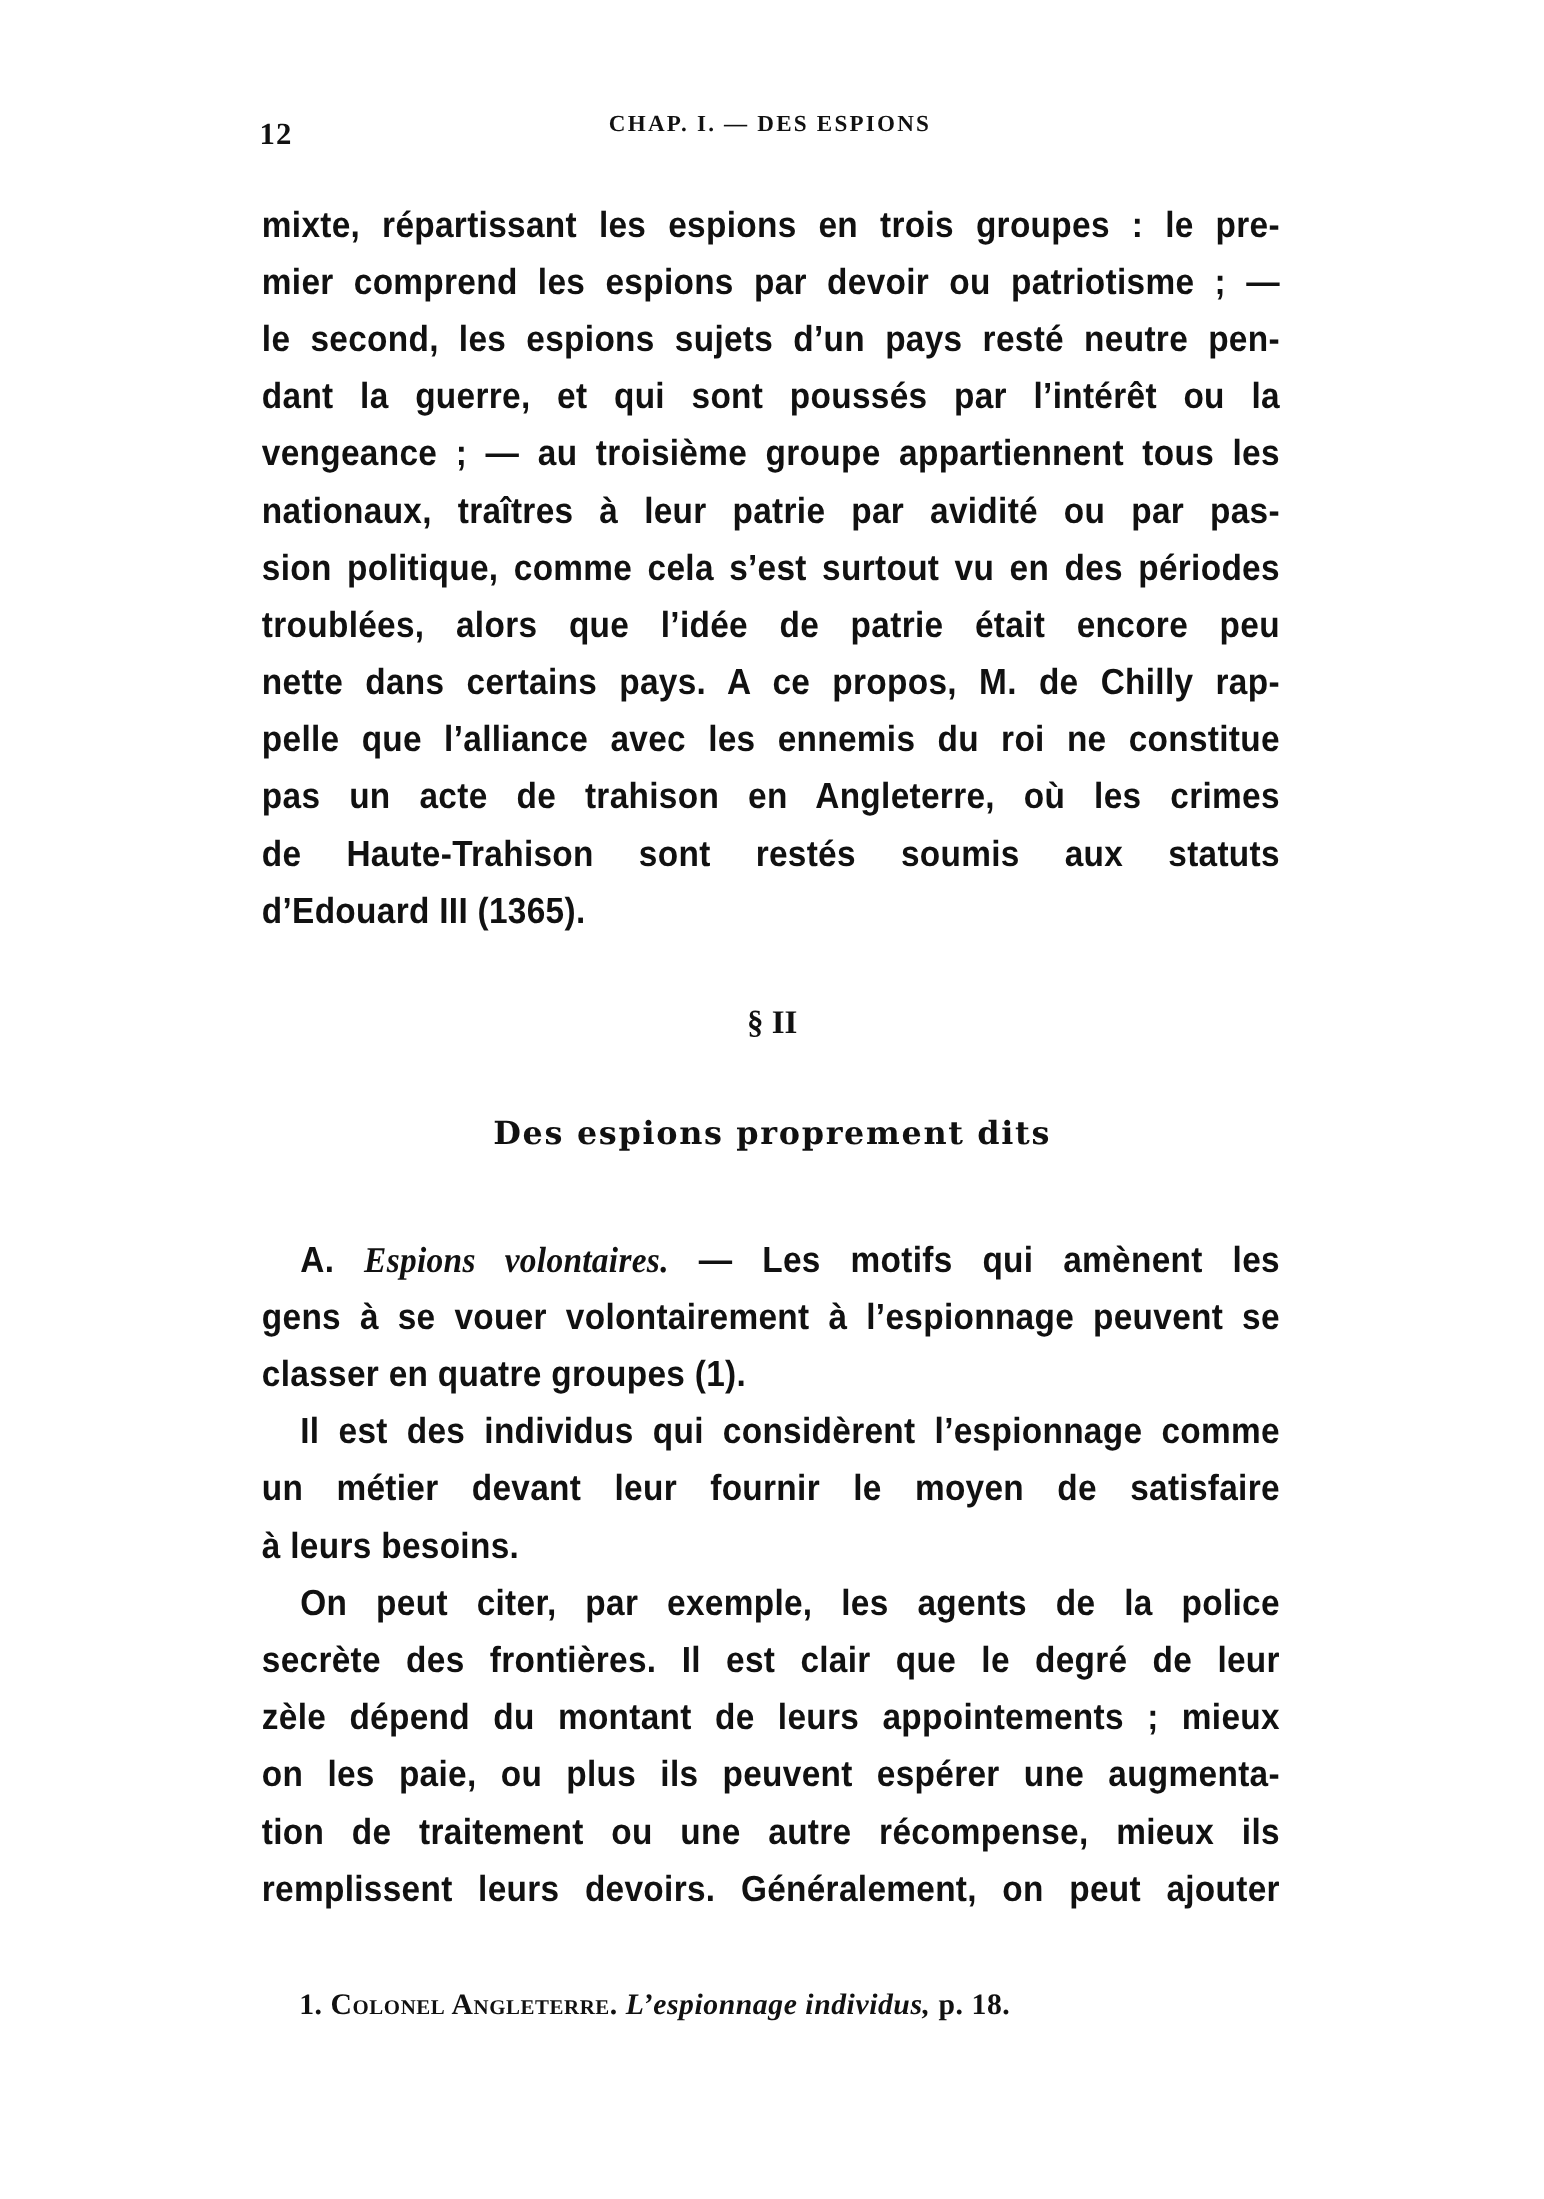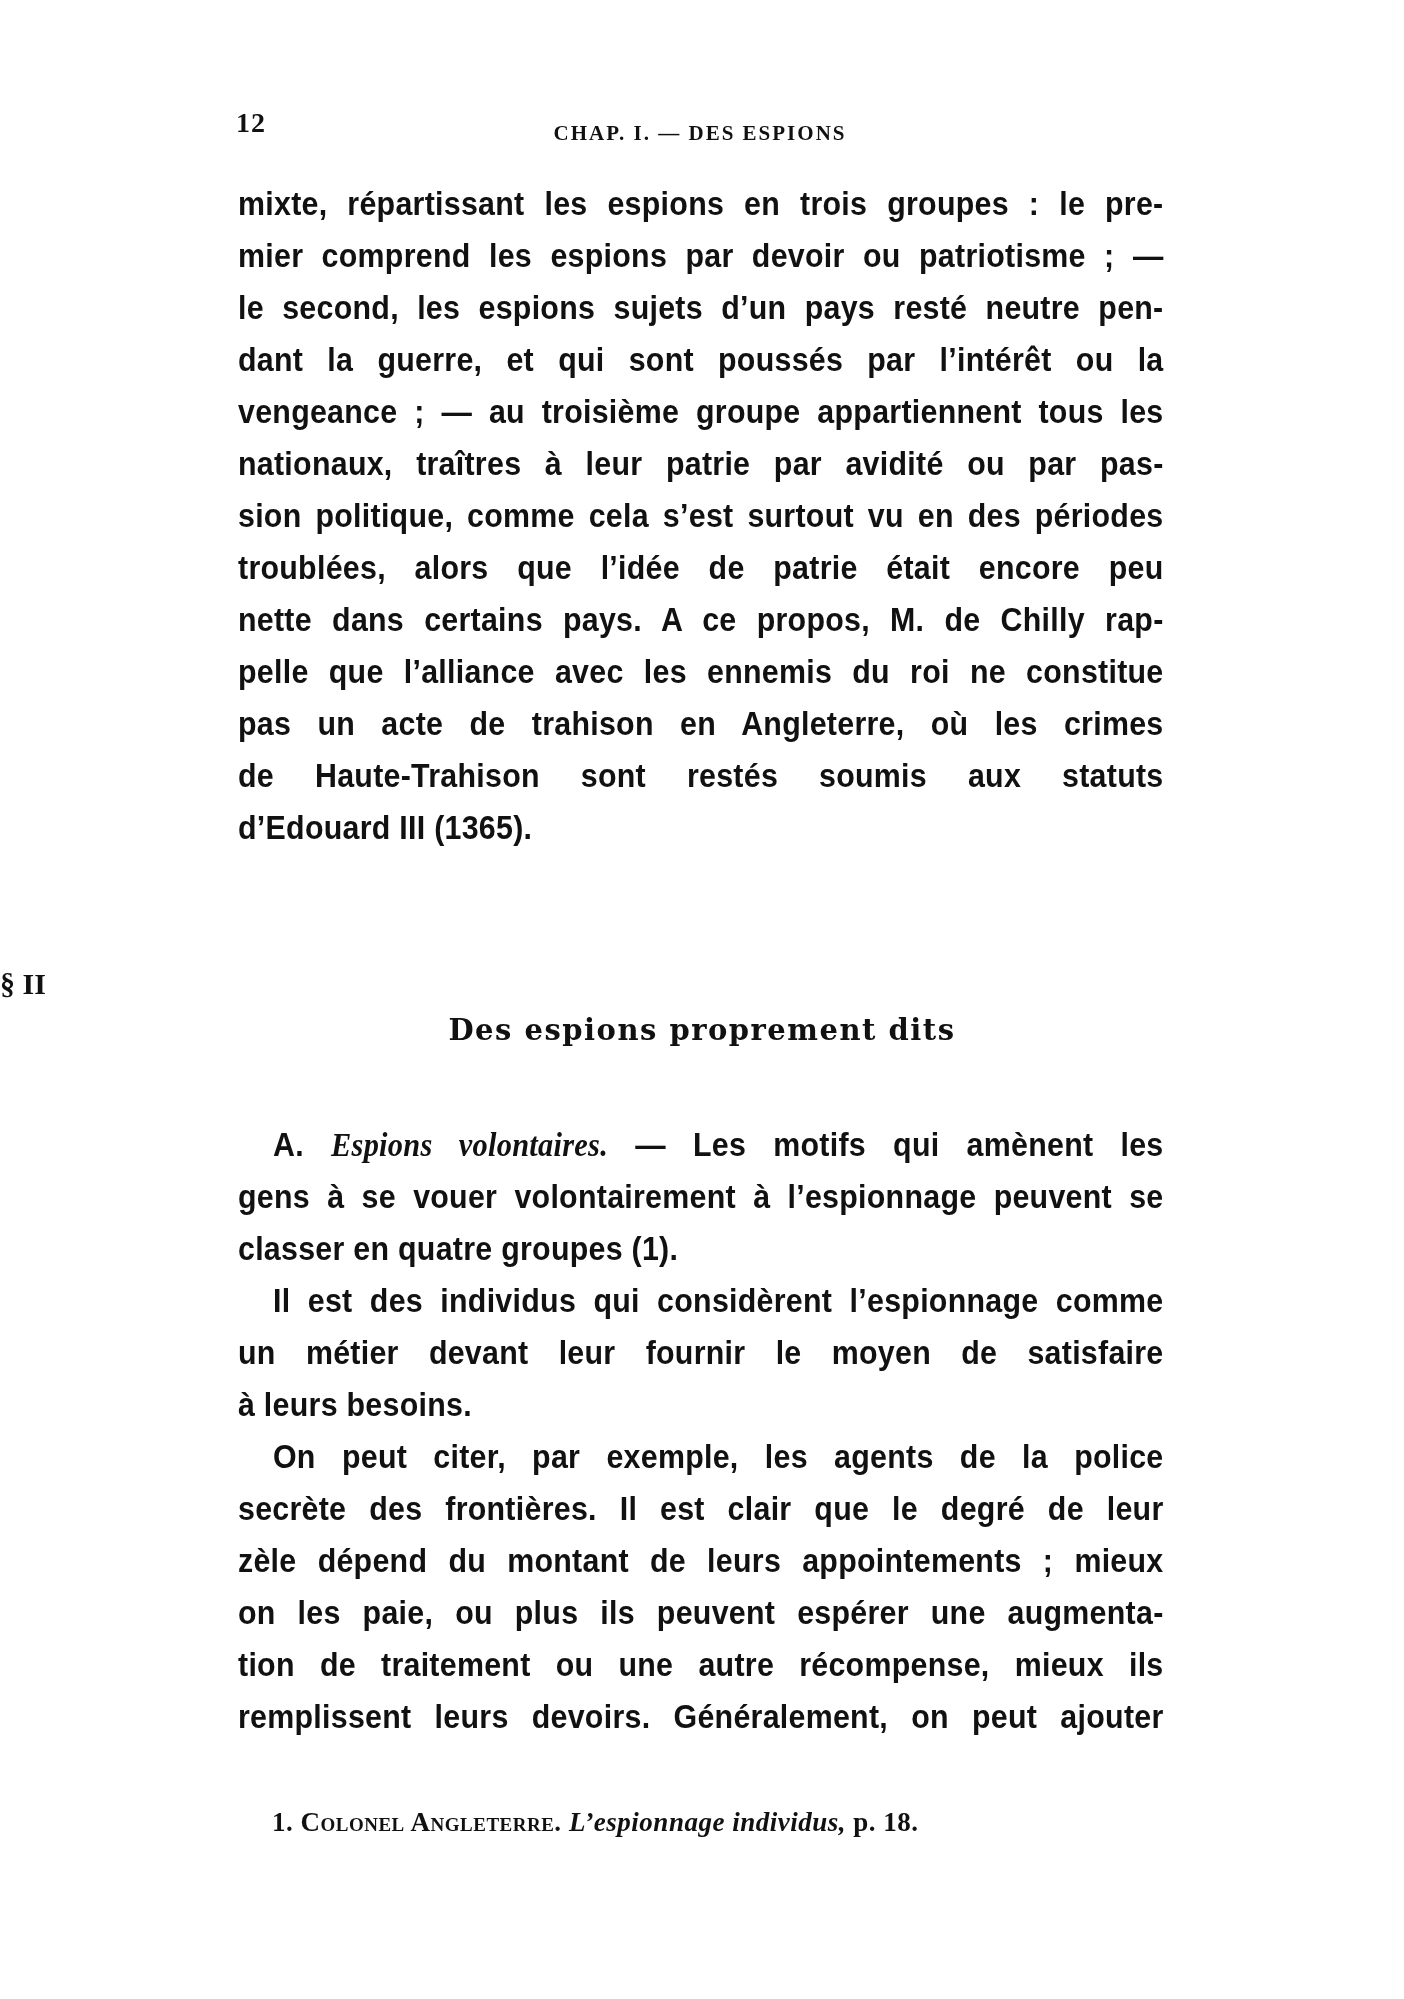--- a/index.html
+++ b/index.html
@@ -29,21 +29,20 @@
       position: absolute;
       left: 0;
       width: 1404px;
       top: 99px;
       text-align: center;
       font-size: 21px;
       font-weight: bold;
       line-height: 26px;
       letter-spacing: 2px;
       padding-left: 0;
-      margin-top: 21px;
     }
     .running-head span { display: inline-block; margin-left: -4px; }
     .text-block {
       position: absolute;
       left: 238px;
       width: 926px;
       font-family: "Liberation Sans Narrow", "Liberation Sans", "DejaVu Sans", sans-serif;
     }
     .line {
       display: block;
@@ -60,21 +59,22 @@
       width: 1006px;
     }
     .line.last { text-align-last: left; }
     .line.indent { padding-left: 38px; width: 968px; }
     .block-1 { top: 178px; }
     .block-2 { top: 1119px; }
     .section-number {
       position: absolute;
       left: 0;
       width: 1404px;
-      top: 964px;
+      top: 910px;
+      text-align: center;
       font-size: 30px;
       font-weight: bold;
       line-height: 40px;
     }
     .section-title {
       position: absolute;
       left: 0;
       width: 1404px;
       top: 1010px;
       text-align: center;

